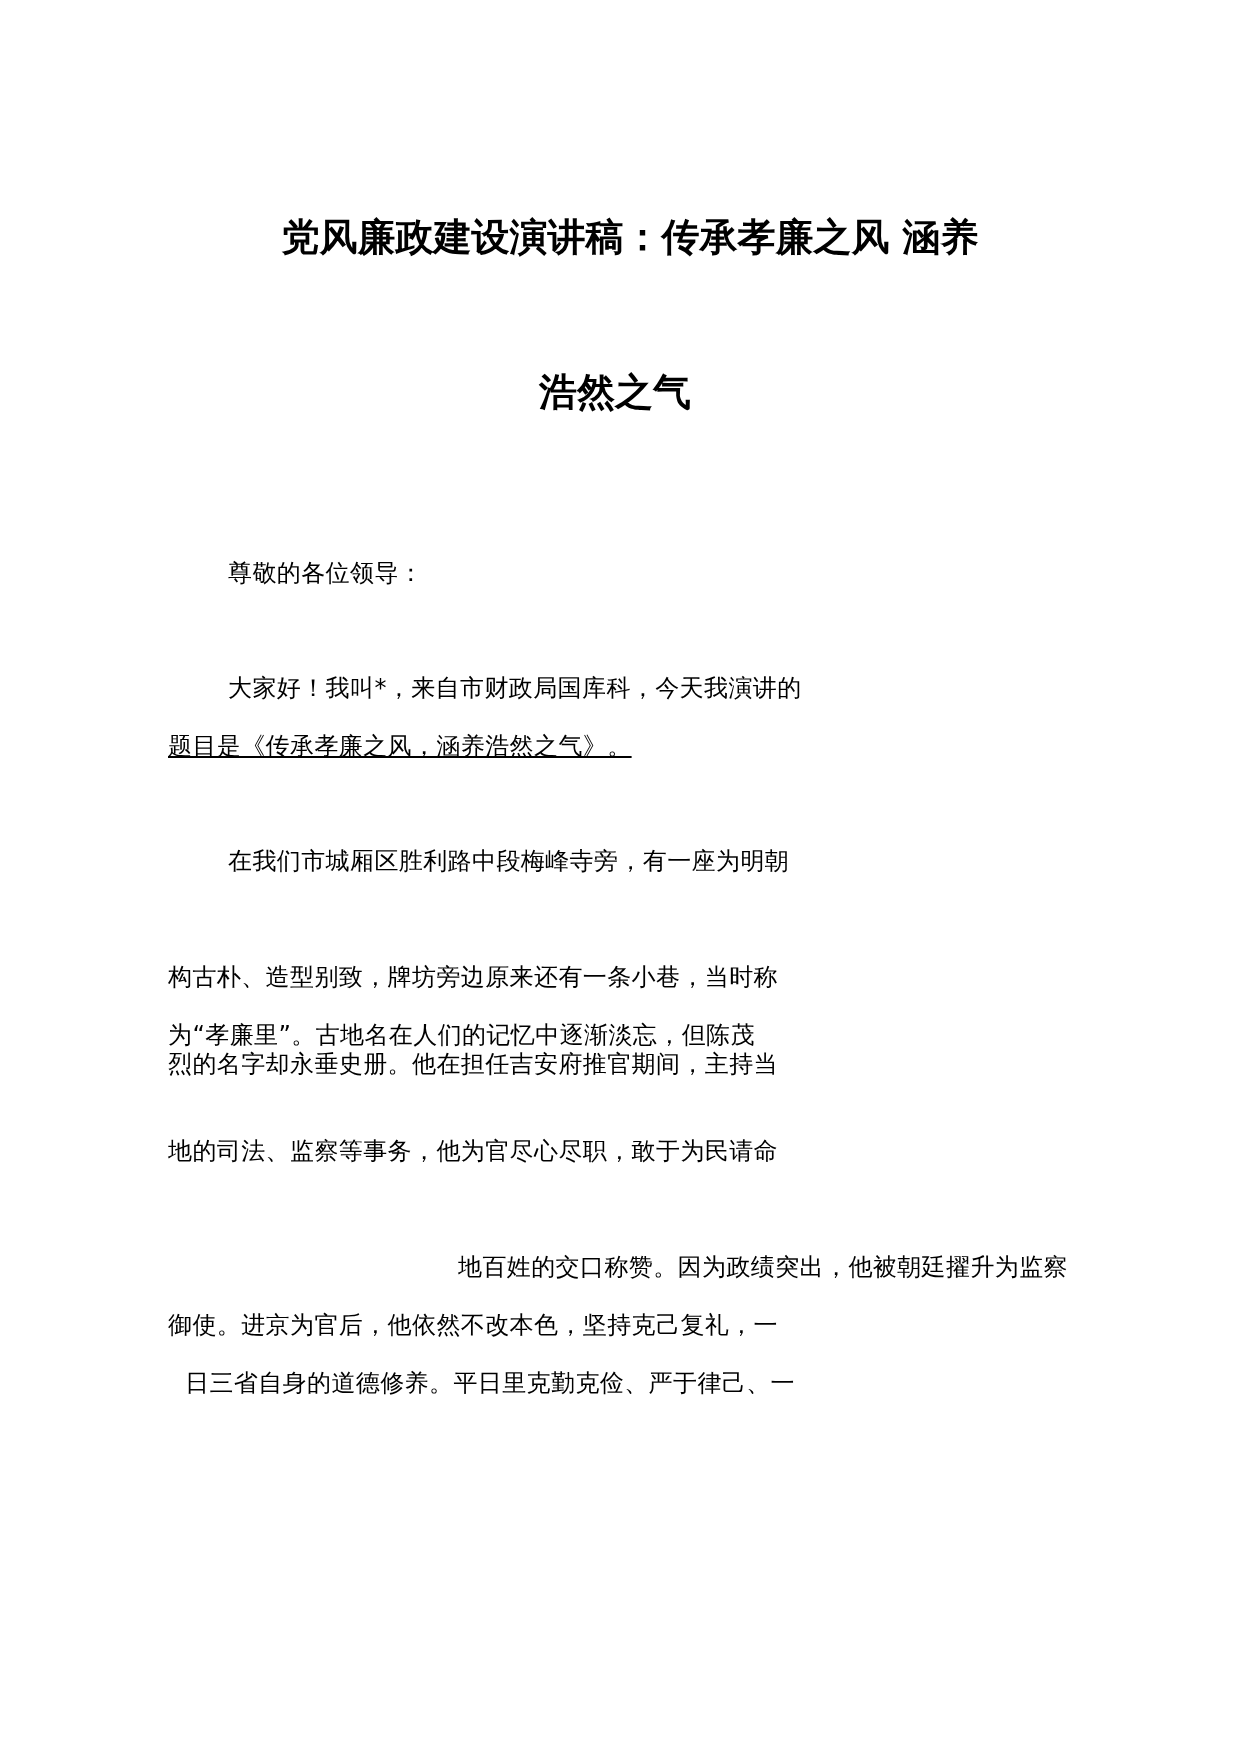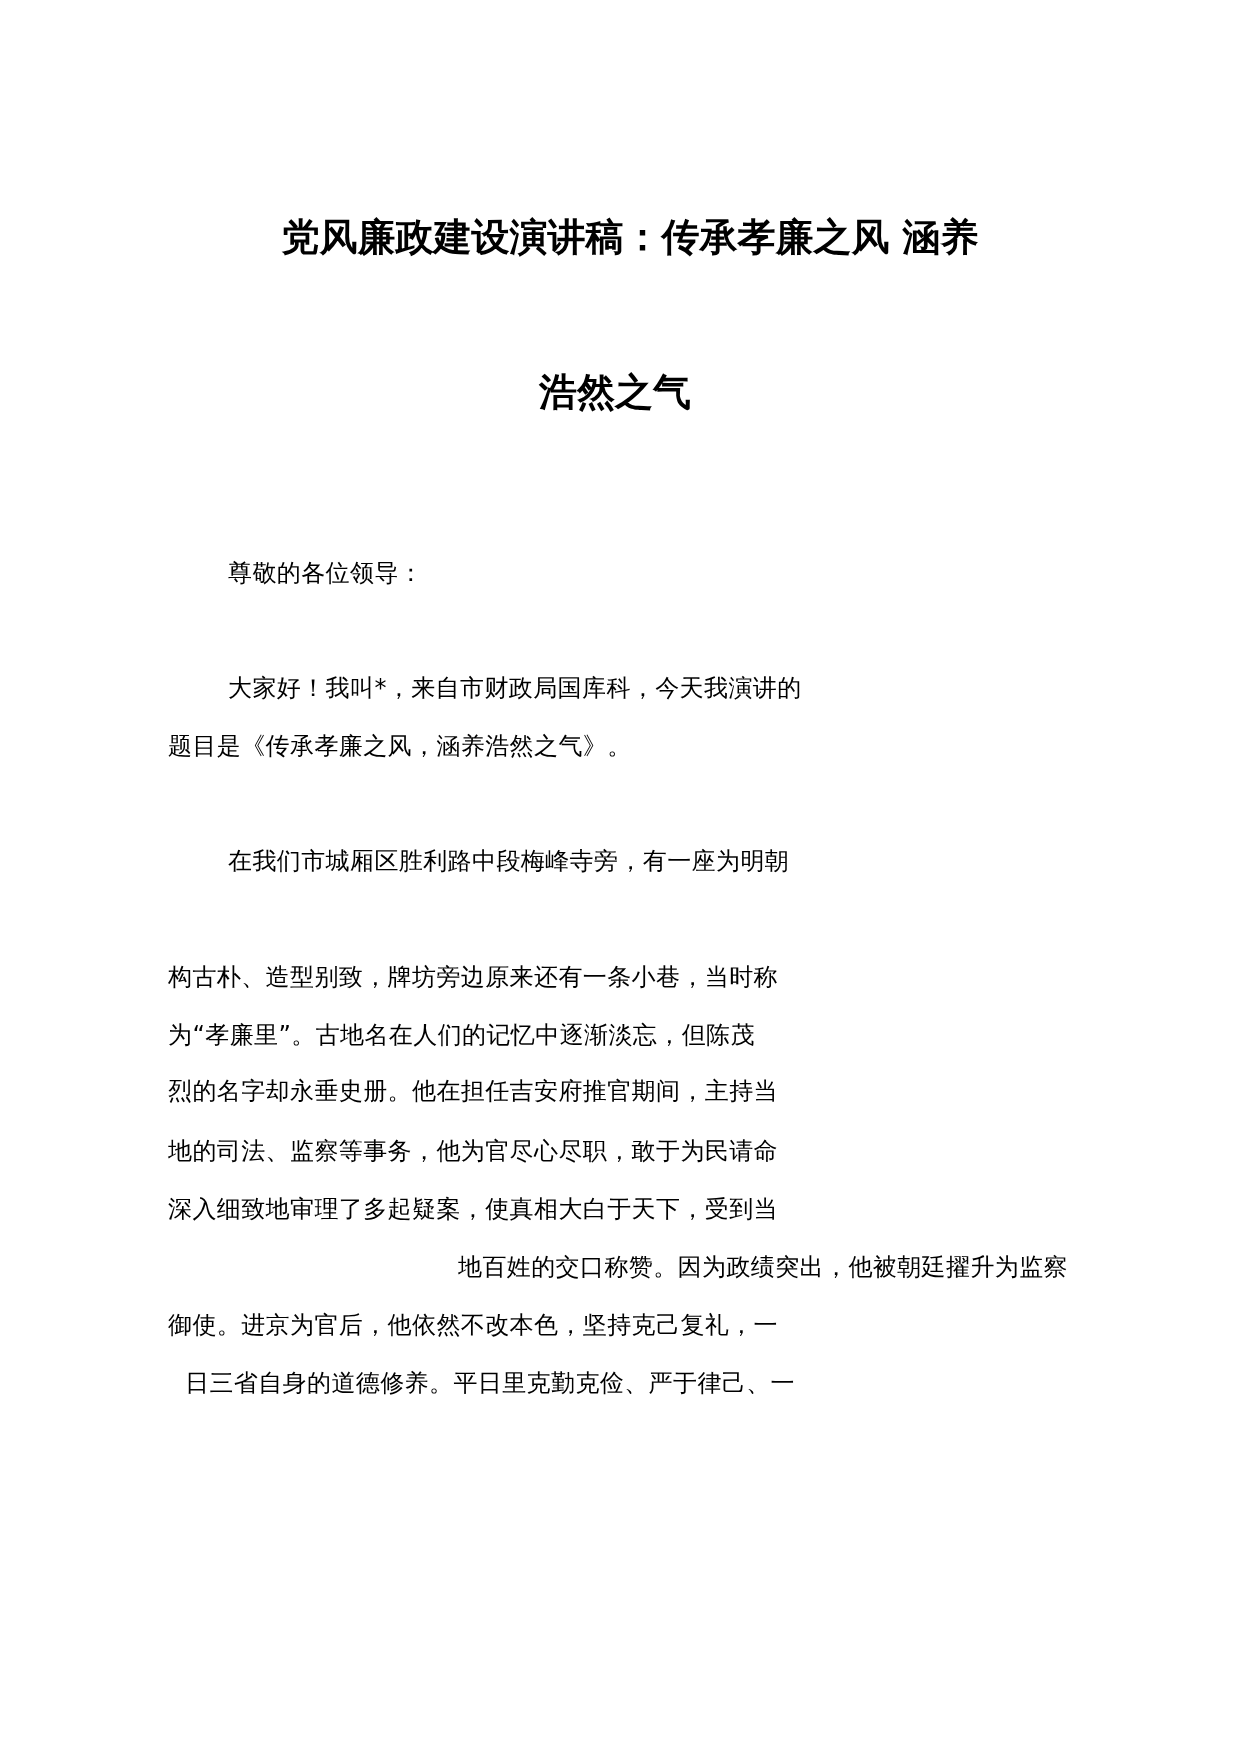--- a/index.html
+++ b/index.html
@@ -51,25 +51,24 @@
 <body>
 
 <div class="page">
 
   <div class="title-line l1">党风廉政建设演讲稿：传承孝廉之风  涵养</div>
   <div class="title-line l2">浩然之气</div>
 
   <div class="body-line indent" style="top:553px;">尊敬的各位领导：</div>
 
   <div class="body-line indent" style="top:668px;">大家好！我叫*，来自市财政局国库科，今天我演讲的</div>
-  <div class="body-line" style="top:726px;">题目是《传承孝廉之风，涵养浩然之气》。</div>
+  <div class="body-line" style="top:726px;text-decoration:underline;">题目是《传承孝廉之风，涵养浩然之气》。</div>
 
   <div class="body-line indent" style="top:841px;">在我们市城厢区胜利路中段梅峰寺旁，有一座为明朝</div>
   <div class="body-line" style="top:1015px;">为“孝廉里”。古地名在人们的记忆中逐渐淡忘，但陈茂</div>
   <div class="body-line" style="top:957px;">构古朴、造型别致，牌坊旁边原来还有一条小巷，当时称</div>
-  <div class="body-line" style="top:1073px;font-family:Liberation Mono, monospace;">烈的名字却永垂史册。他在担任吉安府推官期间，主持当</div>
+  <div class="body-line" style="top:1044px;">烈的名字却永垂史册。他在担任吉安府推官期间，主持当</div>
   <div class="body-line" style="top:1131px;">地的司法、监察等事务，他为官尽心尽职，敢于为民请命</div>
-  <div class="body-line" style="top:1189px;">深入细致地审理了多起疑案，使真相大白于天下，受到当</div>
   <div class="body-line" style="top:1247px;text-align:right;">地百姓的交口称赞。因为政绩突出，他被朝廷擢升为监察</div>
   <div class="body-line" style="top:1305px;">御使。进京为官后，他依然不改本色，坚持克己复礼，一</div>
   <div class="body-line" style="top:1363px;margin-left:17px;">日三省自身的道德修养。平日里克勤克俭、严于律己、一</div>
 
 </div>
 
 </body></html>

